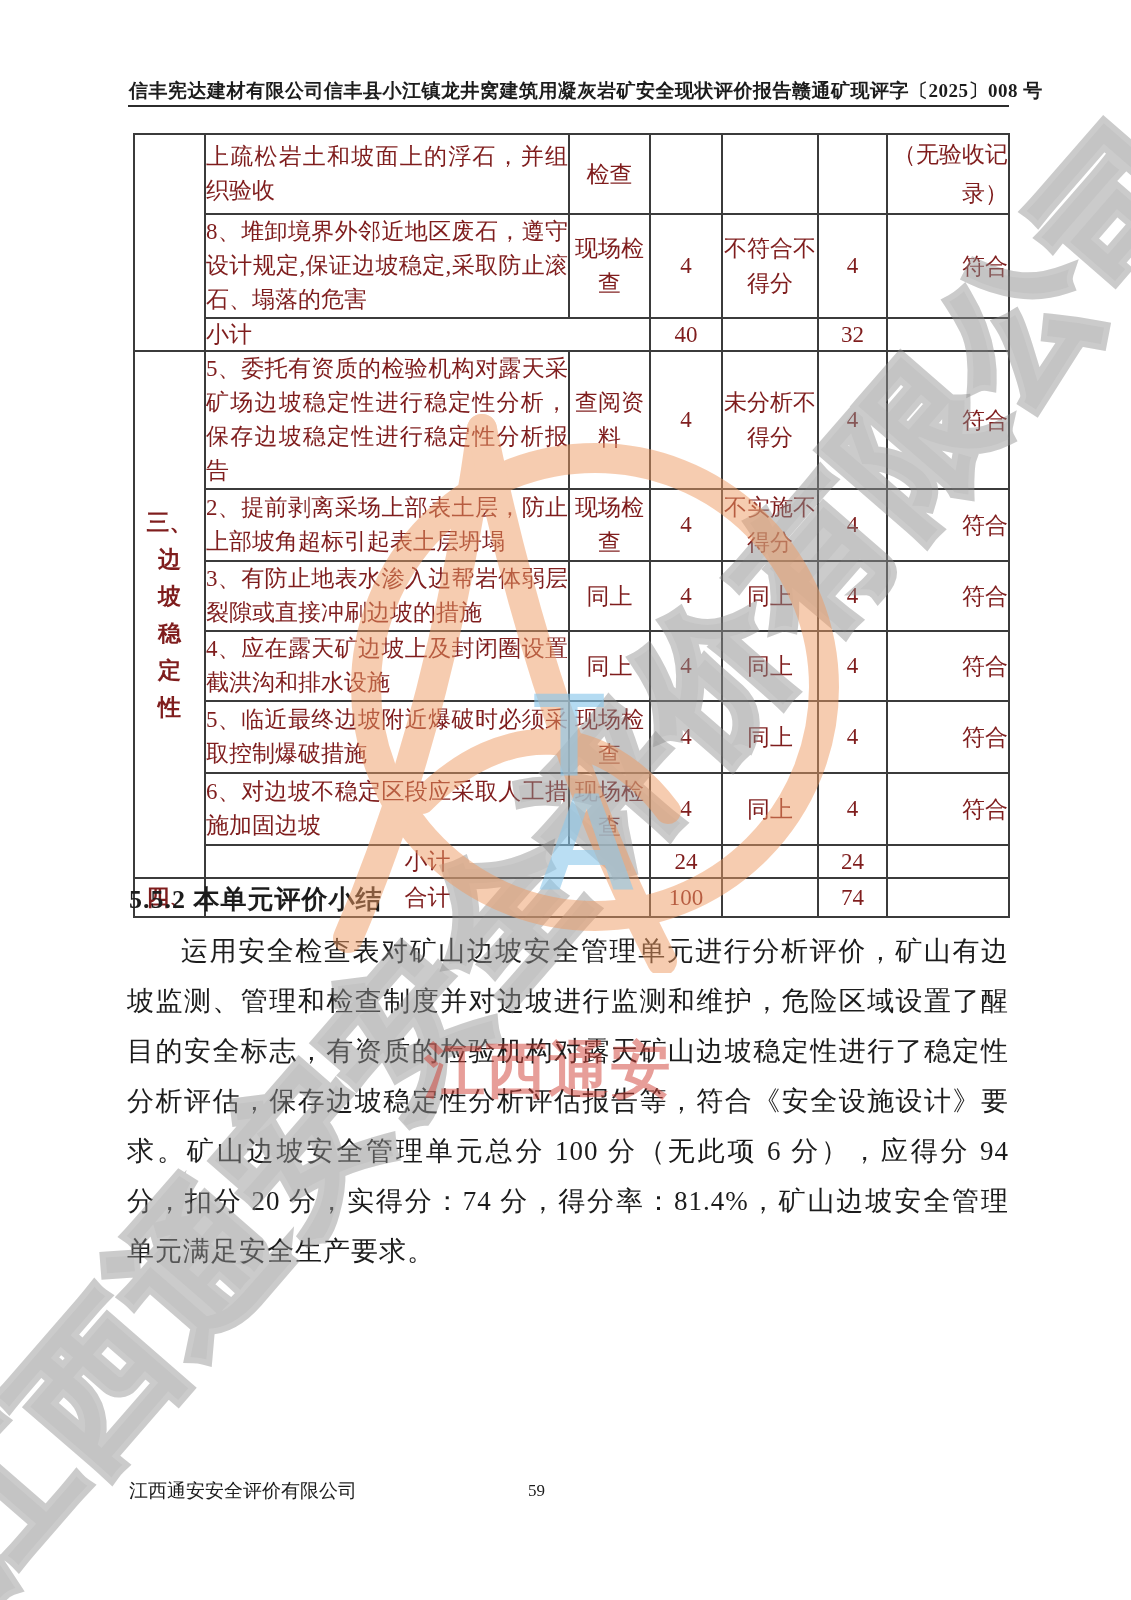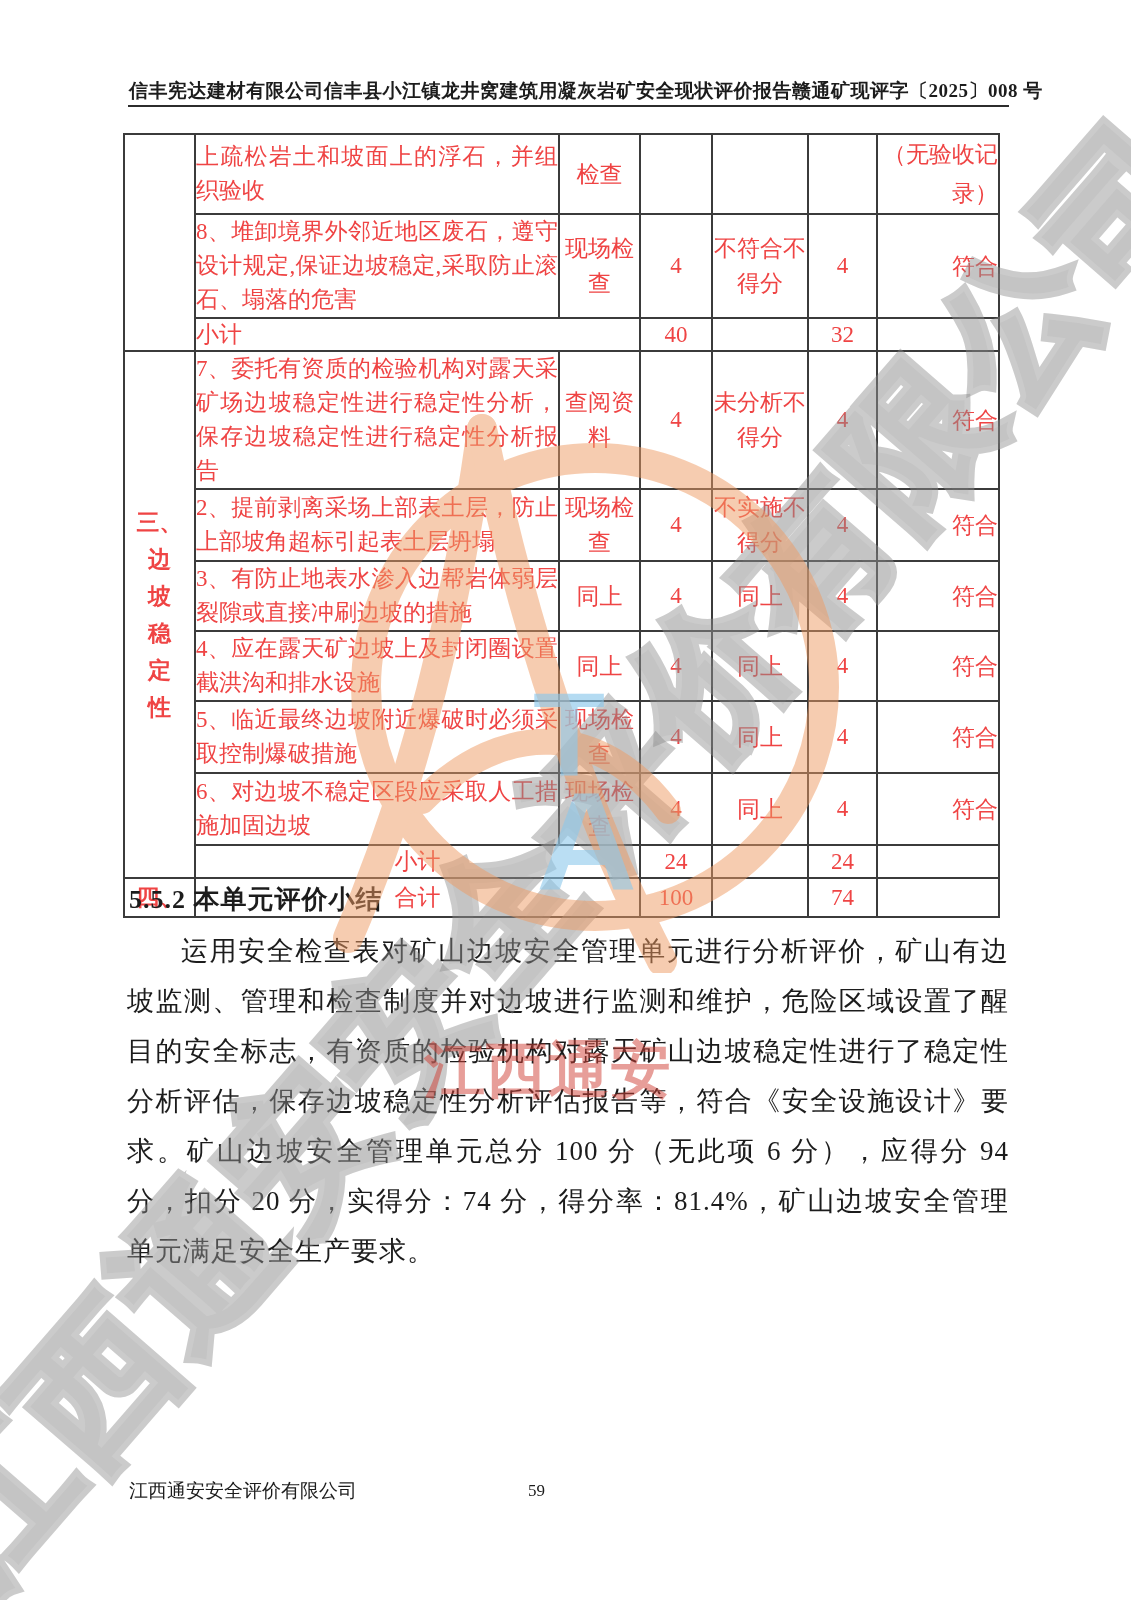--- a/index.html
+++ b/index.html
@@ -6,22 +6,22 @@
   .page{
     position:relative;width:1131px;height:1600px;background:#ffffff;
     margin:0 auto;overflow:hidden;
     font-family:"Liberation Serif","DejaVu Serif",serif;color:#1c1c1c;padding-left:20px;
   }
   
   .hdr{position:absolute;top:78px;left:129px;width:880px;display:flex;justify-content:space-between;
        font-size:19px;font-weight:bold;letter-spacing:0.5px;white-space:nowrap;}
   .hdr-rule{position:absolute;top:105px;left:128px;width:881px;height:2px;background:#2c2c2c;}
   
-  table.chk{position:absolute;top:133px;left:123px;border-collapse:collapse;table-layout:fixed;
-            width:875px;font-size:23px;color:#ef4444;}
+  table.chk{position:absolute;top:133px;left:133px;border-collapse:collapse;table-layout:fixed;
+            width:875px;font-size:23px;color:#7f1d1d;}
   table.chk td{border:2px solid #3b3b3b;vertical-align:middle;padding:0;overflow:hidden;}
   td.cat{white-space:pre-line;text-align:center;line-height:37px;font-weight:bold;}
   td.content{text-align:justify;text-justify:inter-character;padding:2px 8px;line-height:34px;}
   td.method{text-align:center;word-break:break-all;padding:0 13px;line-height:35px;}
   td.num{text-align:center;}
   td.crit{text-align:center;word-break:break-all;padding:0 11px;line-height:35px;}
   td.result{text-align:right;word-break:break-all;padding:0 6px;line-height:39px;}
   td.sub-left{text-align:left;padding-left:8px;}
   td.sub-center{text-align:center;padding-right:100px;}
   
@@ -95,21 +95,21 @@
       <td></td>
     </tr>
 
     <tr style="height:108px">
       <td class="cat" rowspan="7">三、
 边
 坡
 稳
 定
 性</td>
-      <td class="content">7、委托有资质的检验机构对露天采矿场边坡稳定性进行稳定性分析，保存边坡稳定性进行稳定性分析报告</td>
+      <td class="content">5、委托有资质的检验机构对露天采矿场边坡稳定性进行稳定性分析，保存边坡稳定性进行稳定性分析报告</td>
       <td class="method">查阅资料</td>
       <td class="num">4</td>
       <td class="crit">未分析不得分</td>
       <td class="num">4</td>
       <td class="result">符合</td>
     </tr>
     <tr style="height:68px">
       <td class="content">2、提前剥离采场上部表土层，防止上部坡角超标引起表土层坍塌</td>
       <td class="method">现场检查</td>
       <td class="num">4</td>

